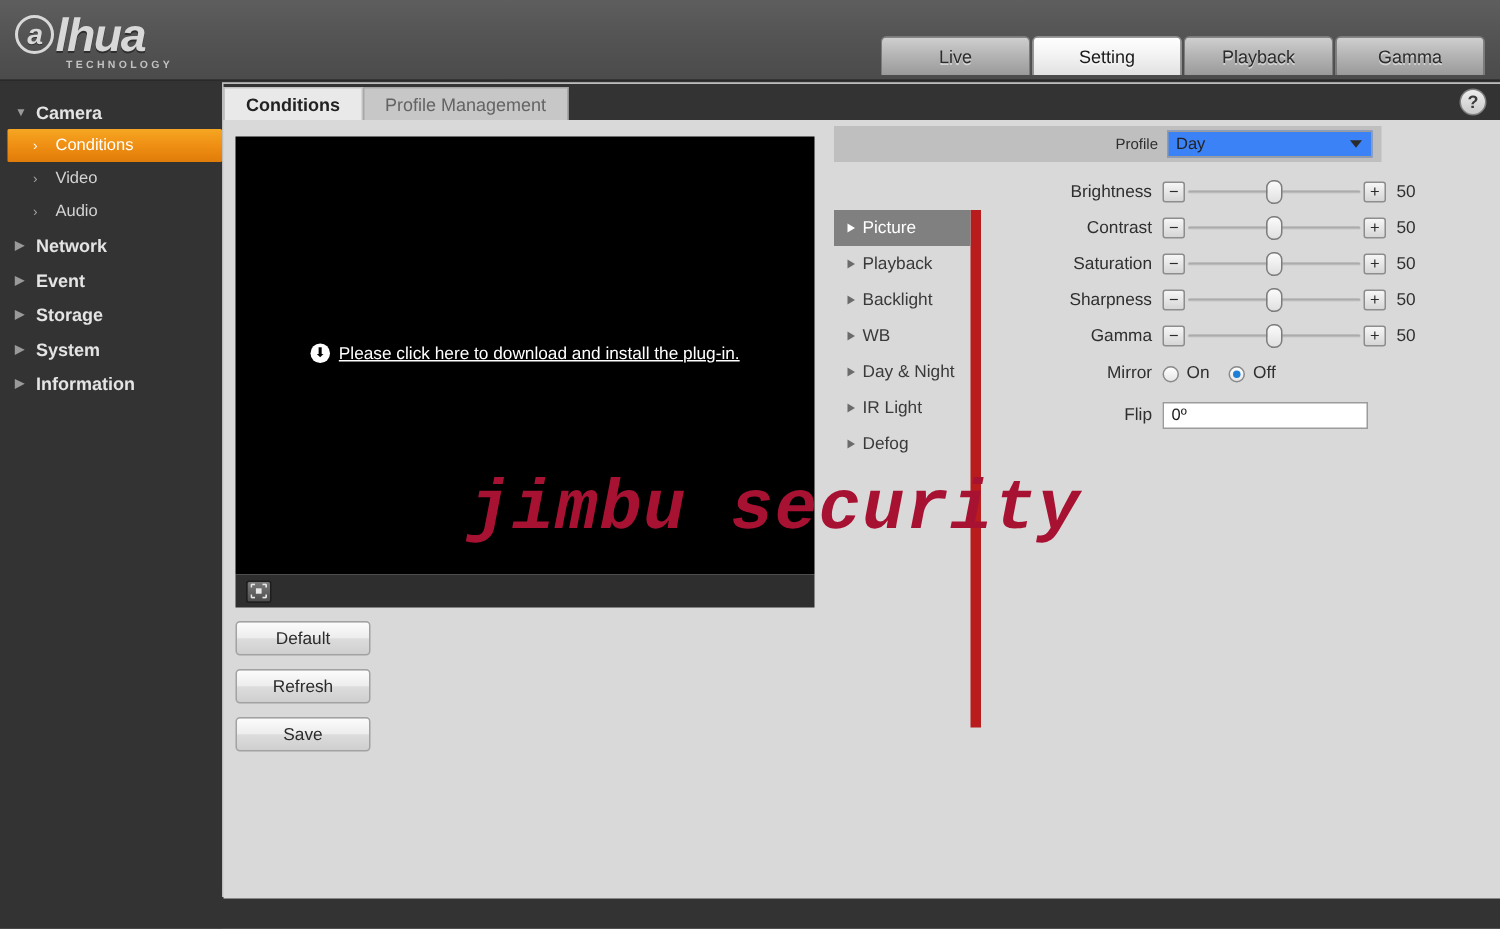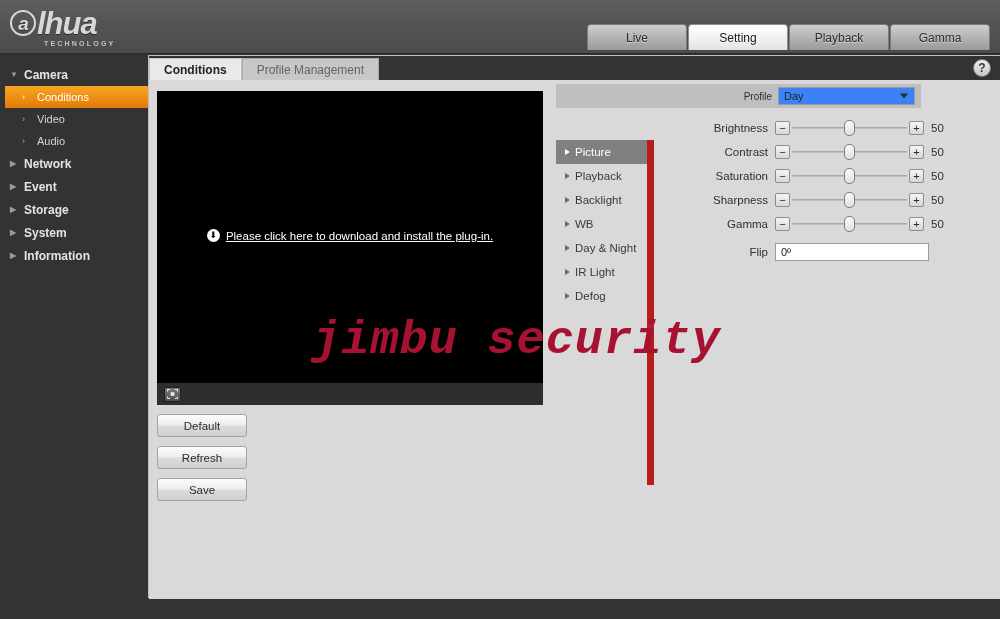--- a/index.html
+++ b/index.html
@@ -315,21 +315,21 @@
     margin-right: 5px; cursor: pointer; flex: none;
   }
   .radio.checked:after {
     content: ''; width: 5px; height: 5px; border-radius: 50%;
     background: #1e7fd6;
   }
   .radio-txt { font-size: 11.5px; color: #2f2f2f; margin-right: 13px; }
 
   .flip-row { display: flex; align-items: center; height: 26px; margin-top: 3px; }
   .flip-select {
-    width: 154px; height: 18px;
+    width: 137px; height: 18px;
     position: relative;
     background: #ffffff; border: 1px solid #9b9b9b;
     font-size: 11px; color: #222222;
     display: flex; align-items: center; padding-left: 5px;
     cursor: pointer;
   }
   .watermark {
     position: absolute; left: 312px; top: 314px;
     font-size: 47px; font-weight: bold; font-style: italic;
     color: #a81232;
@@ -520,20 +520,27 @@
           <div class="ctl-row">
             <span class="ctl-label">Gamma</span>
             <span class="stepbtn">−</span>
             <span class="track">
               <span class="thumb" style="left:52px"></span>
             </span>
             <span class="stepbtn">+</span>
             <span class="ctl-val">50</span>
           </div>
 
+          <div class="radio-row">
+            <span class="ctl-label">Mirror</span>
+            <span class="radio"></span>
+            <span class="radio-txt">On</span>
+            <span class="radio checked"></span>
+            <span class="radio-txt">Off</span>
+          </div>
 
           <div class="flip-row">
             <span class="ctl-label">Flip</span>
             <div class="flip-select">
               <span>0º</span>
               <span class="caret"></span>
             </div>
           </div>
 
         </div>

